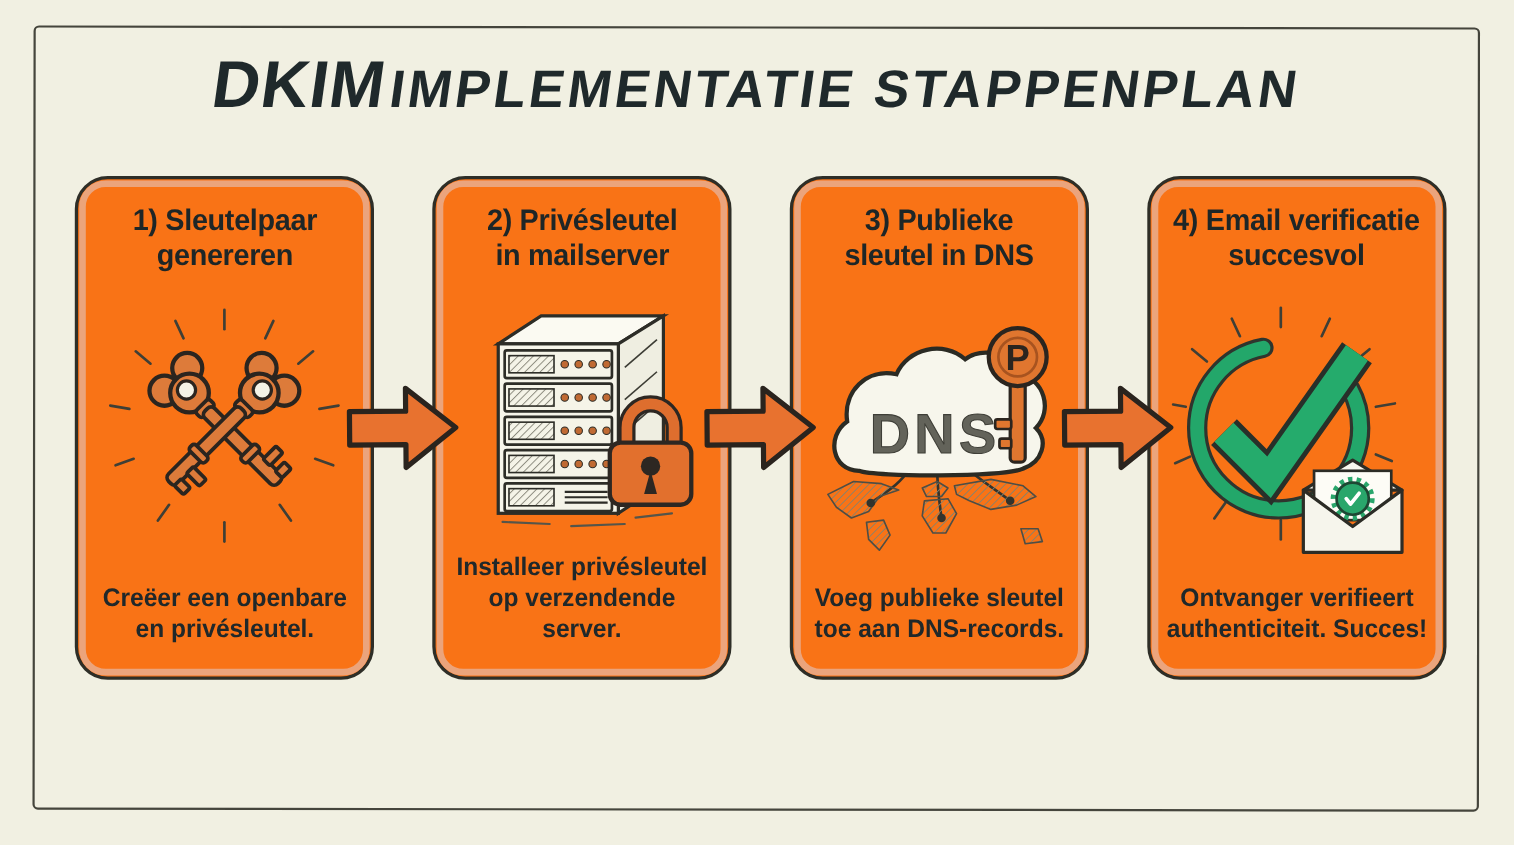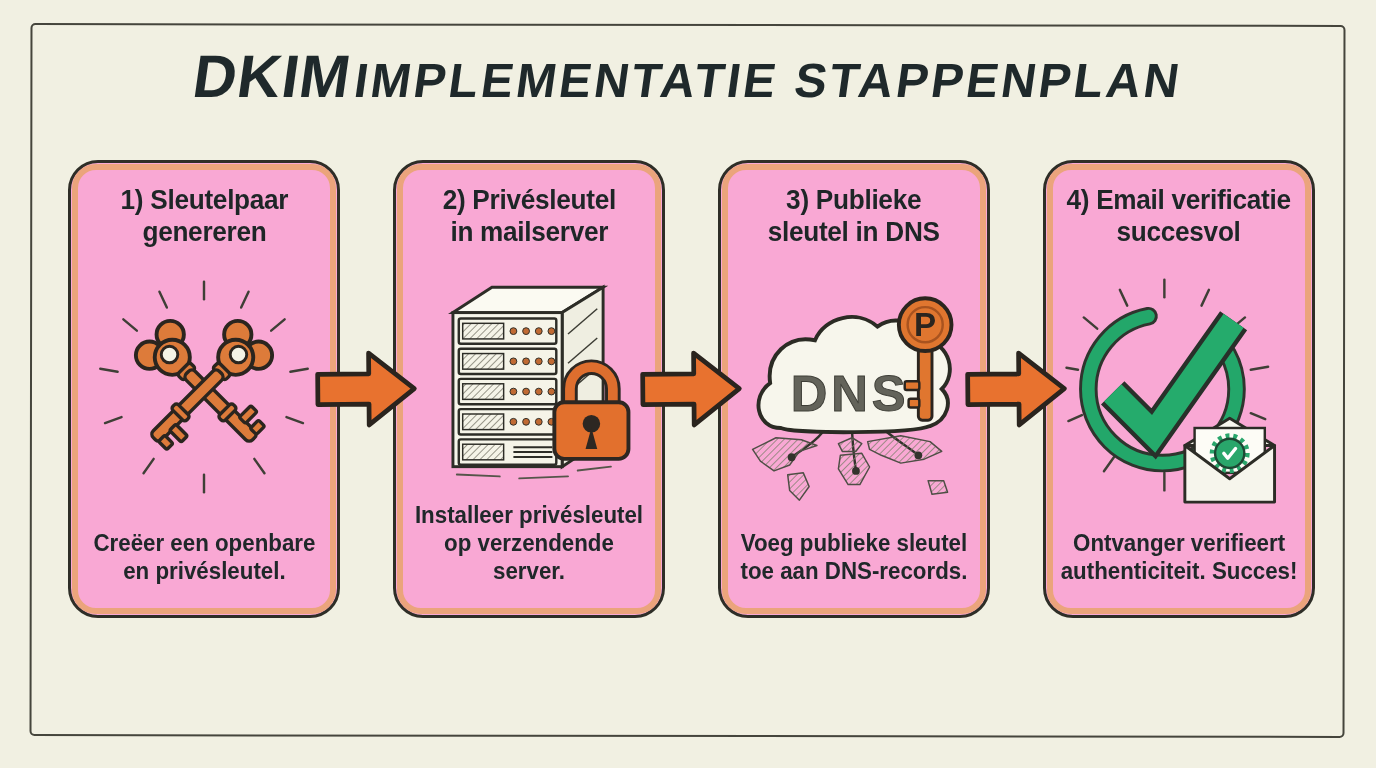--- a/index.html
+++ b/index.html
@@ -26,21 +26,21 @@
   }
   .title .t1 { font-size:60px; letter-spacing:1px; }
   .title .t2 { font-size:48px; letter-spacing:3px; }
   .cards {
     position:absolute; left:68px; top:160px;
     display:flex; align-items:center;
   }
   .card {
     width:272px; height:458px; box-sizing:border-box;
     border:3px solid #2e2e27; border-radius:30px;
-    background:#f9a8d4;
+    background:#f97316;
     position:relative; z-index:1;
     display:flex; flex-direction:column; align-items:center;
   }
   .card::before {
     content:""; position:absolute; inset:1px;
     border:6px solid #eba47c; border-radius:24px;
     pointer-events:none;
   }
   .heading {
     margin-top:22px; padding:0 6px;

